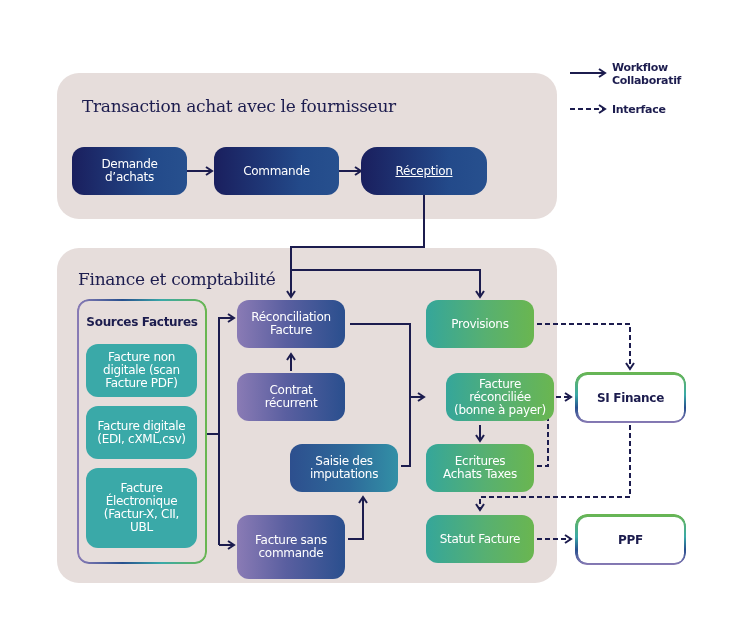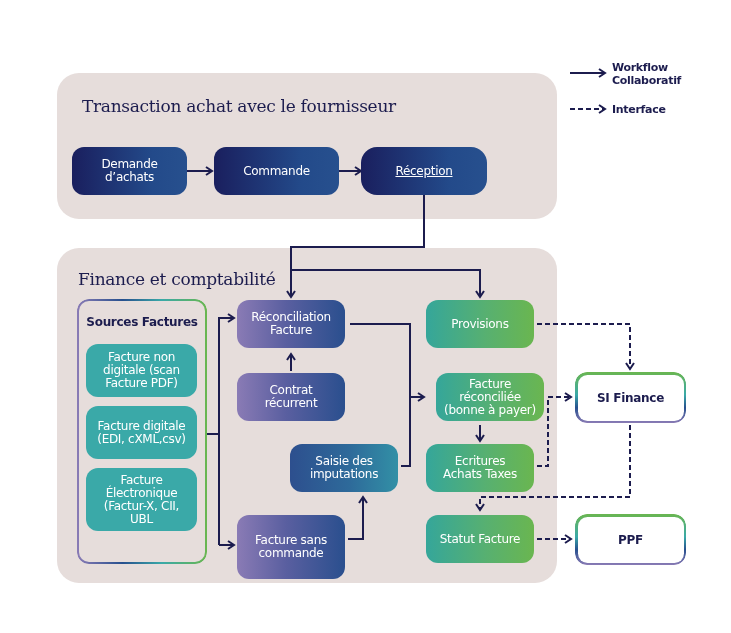--- a/index.html
+++ b/index.html
@@ -94,26 +94,26 @@
 
 <div class="box navy" style="left:72px; top:147px; width:115px; height:48px; padding:0 22px;">Demande d’achats</div>
 <div class="box navy" style="left:214px; top:147px; width:125px; height:48px;">Commande</div>
 <div class="box navy" style="left:361px; top:147px; width:126px; height:48px; border-radius:16px;text-decoration:underline;">Réception</div>
 
 <div class="sources" style="left:77px; top:299px; width:130px; height:265px;">
   <div class="sources-title">Sources Factures</div>
 </div>
 <div class="box teal" style="left:86px; top:344px; width:111px; height:53px;">Facture non digitale (scan Facture PDF)</div>
 <div class="box teal" style="left:86px; top:406px; width:111px; height:53px;">Facture digitale (EDI, cXML,csv)</div>
-<div class="box teal" style="left:86px; top:468px; width:111px; height:63px; padding:0 12px;">Facture Électronique (Factur-X, CII, UBL</div>
+<div class="box teal" style="left:86px; top:468px; width:111px; height:80px; padding:0 12px;">Facture Électronique (Factur-X, CII, UBL</div>
 
 <div class="box purple" style="left:237px; top:300px; width:108px; height:48px;">Réconciliation Facture</div>
 <div class="box purple" style="left:237px; top:373px; width:108px; height:48px; padding:0 26px;">Contrat récurrent</div>
 <div class="box blue-teal" style="left:290px; top:444px; width:108px; height:48px; padding:0 24px;">Saisie des imputations</div>
 <div class="box purple" style="left:237px; top:515px; width:108px; height:64px; padding:0 14px;">Facture sans commande</div>
 
 <div class="box green" style="left:426px; top:300px; width:108px; height:48px;">Provisions</div>
-<div class="box green" style="left:436px; top:373px; width:108px; height:48px;">Facture réconciliée (bonne à payer)</div>
+<div class="box green" style="left:446px; top:373px; width:108px; height:48px;">Facture réconciliée (bonne à payer)</div>
 <div class="box green" style="left:426px; top:444px; width:108px; height:48px; padding:0 8px;">Ecritures Achats Taxes</div>
 <div class="box green" style="left:426px; top:515px; width:108px; height:48px;">Statut Facture</div>
 
 <div class="outline-box" style="left:575px; top:372px; width:111px; height:51px;">SI Finance</div>
 <div class="outline-box" style="left:575px; top:514px; width:111px; height:51px;">PPF</div>
 
 </body></html>

